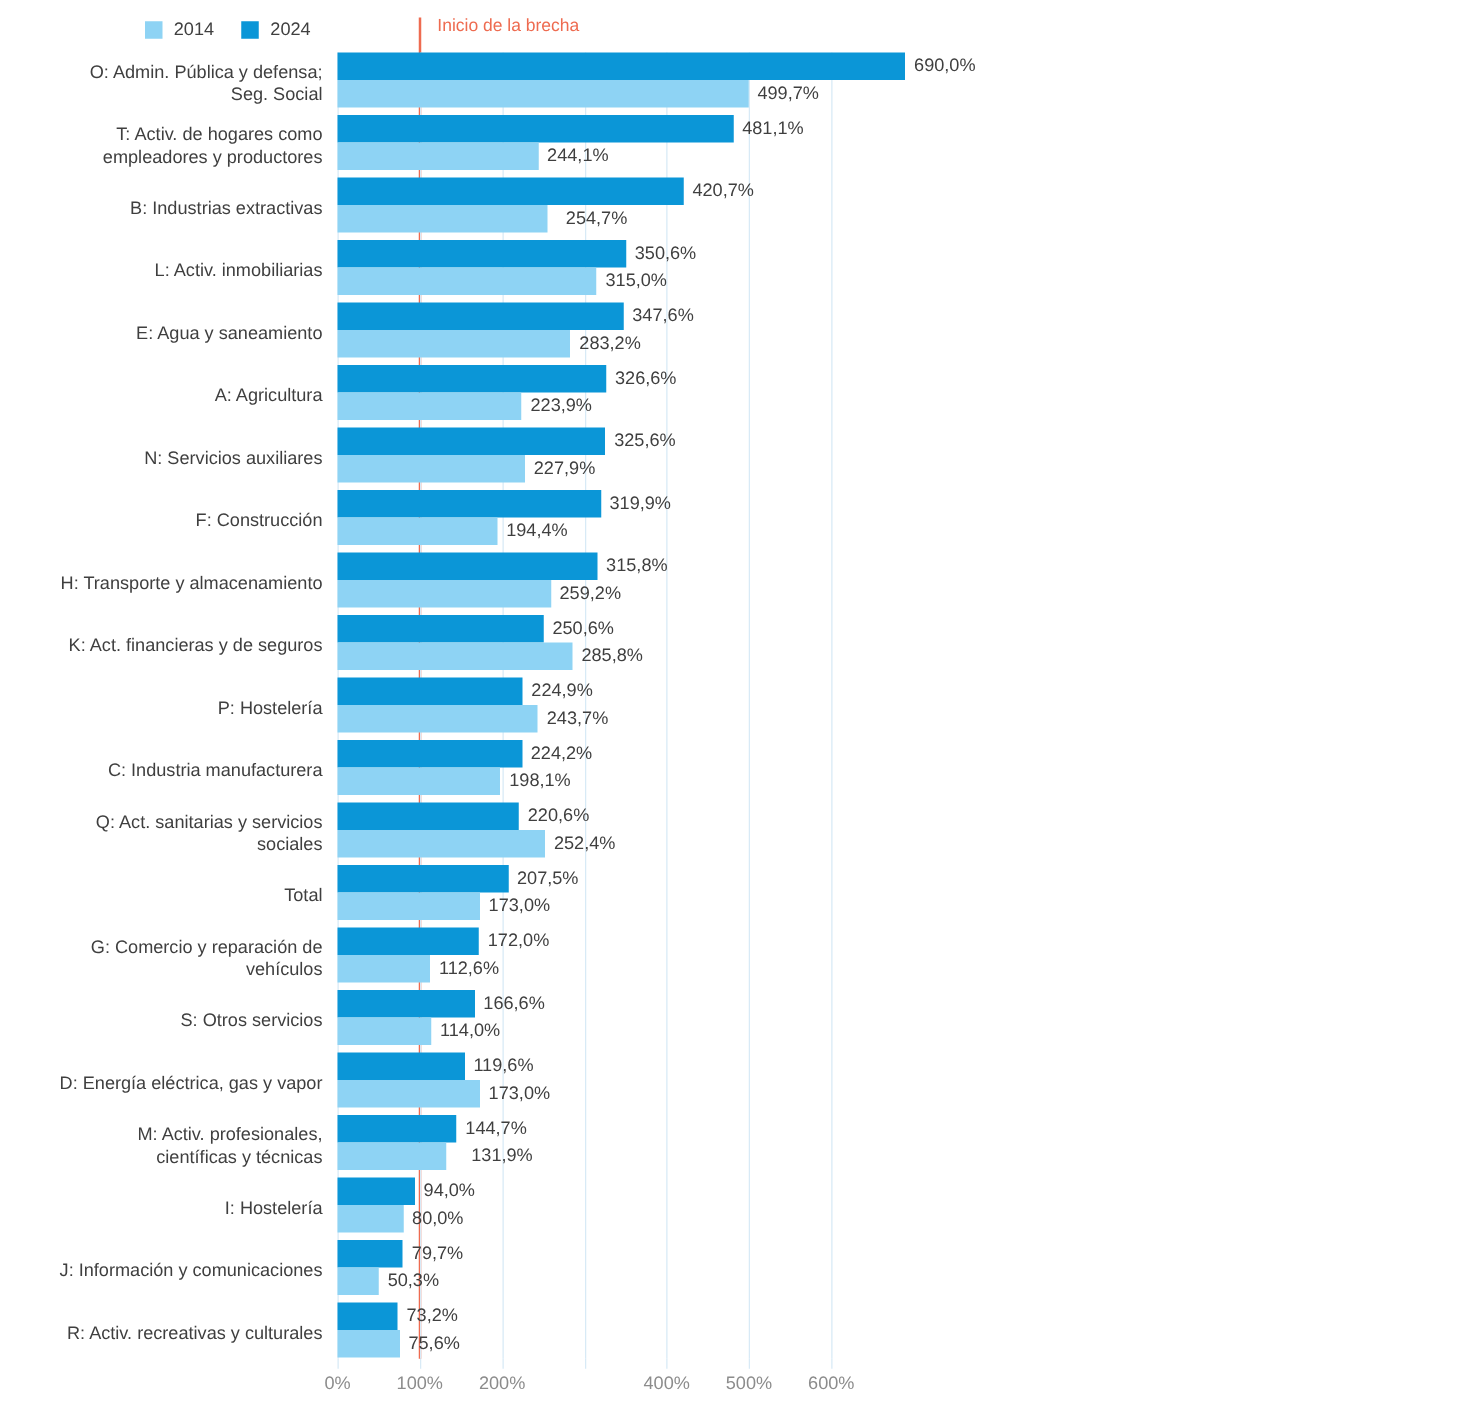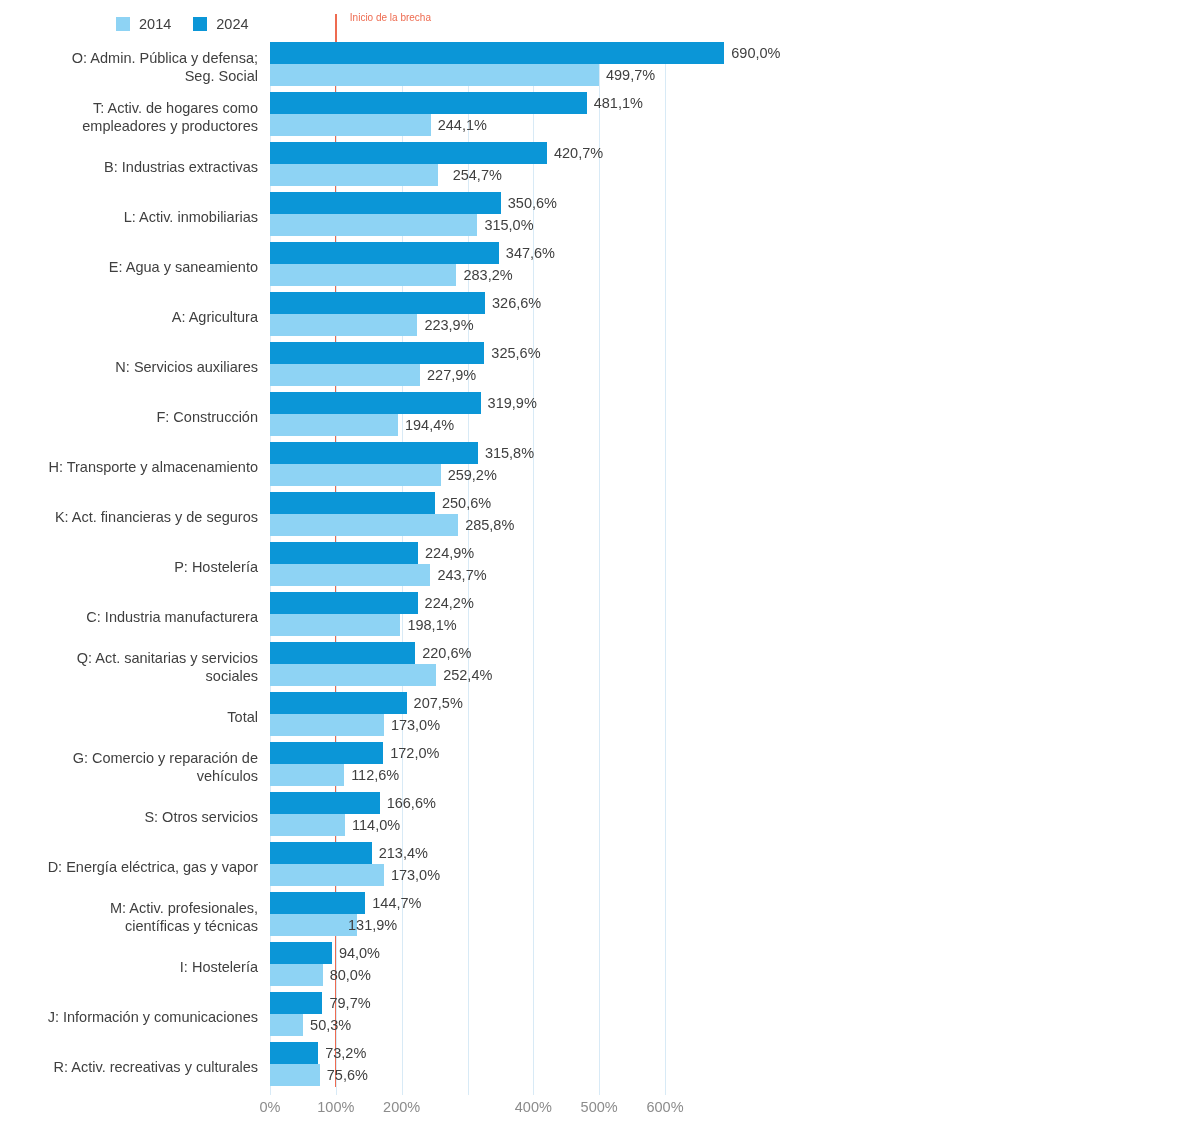--- a/index.html
+++ b/index.html
@@ -46,21 +46,21 @@
     color: #3f3f3f;
     line-height: 1;
     white-space: nowrap;
   }
 
   
   .threshold-note {
     position: absolute;
     left: 345px;
     top: 12px;
-    font-size: 10px;
+    font-size: 14px;
     color: #ee6b50;
     white-space: nowrap;
     line-height: 1.2;
   }
   .threshold-line {
     position: absolute;
     left: 330px;
     top: 14px;
     width: 2px;
     height: 1073px;
@@ -421,35 +421,35 @@
             <div class="bar-value" style="left: 109.678px;">166,6%</div>
           </div>
           <div class="bar-track" style="position: absolute; left: 0px; top: 22px; width: 100%;">
             <div class="bar y2014" style="width: 75.05px; background: rgb(142, 211, 244);"></div>
             <div class="bar-value" style="left: 75.05px;">114,0%</div>
           </div>
         </div>
         <div class="row">
           <div class="bar-track" style="position: absolute; left: 0px; top: 0px; width: 100%;">
             <div class="bar y2024" style="width: 101.713px; background: rgb(11, 150, 215);"></div>
-            <div class="bar-value" style="left: 101.713px;">213,4%</div>
+            <div class="bar-value" style="left: 101.713px;">119,6%</div>
           </div>
           <div class="bar-track" style="position: absolute; left: 0px; top: 22px; width: 100%;">
             <div class="bar y2014" style="width: 113.892px; background: rgb(142, 211, 244);"></div>
             <div class="bar-value" style="left: 113.892px;">173,0%</div>
           </div>
         </div>
         <div class="row">
           <div class="bar-track" style="position: absolute; left: 0px; top: 0px; width: 100%;">
             <div class="bar y2024" style="width: 95.2608px; background: rgb(11, 150, 215);"></div>
             <div class="bar-value" style="left: 95.2608px;">144,7%</div>
           </div>
           <div class="bar-track" style="position: absolute; left: 0px; top: 22px; width: 100%;">
             <div class="bar y2014" style="width: 86.8342px; background: rgb(142, 211, 244);"></div>
-            <div class="bar-value" style="left: 71px;">131,9%</div>
+            <div class="bar-value" style="left: 100px;">131,9%</div>
           </div>
         </div>
         <div class="row">
           <div class="bar-track" style="position: absolute; left: 0px; top: 0px; width: 100%;">
             <div class="bar y2024" style="width: 61.8833px; background: rgb(11, 150, 215);"></div>
             <div class="bar-value" style="left: 61.8833px;">94,0%</div>
           </div>
           <div class="bar-track" style="position: absolute; left: 0px; top: 22px; width: 100%;">
             <div class="bar y2014" style="width: 52.6667px; background: rgb(142, 211, 244);"></div>
             <div class="bar-value" style="left: 52.6667px; text-align: center;">80,0%</div>

